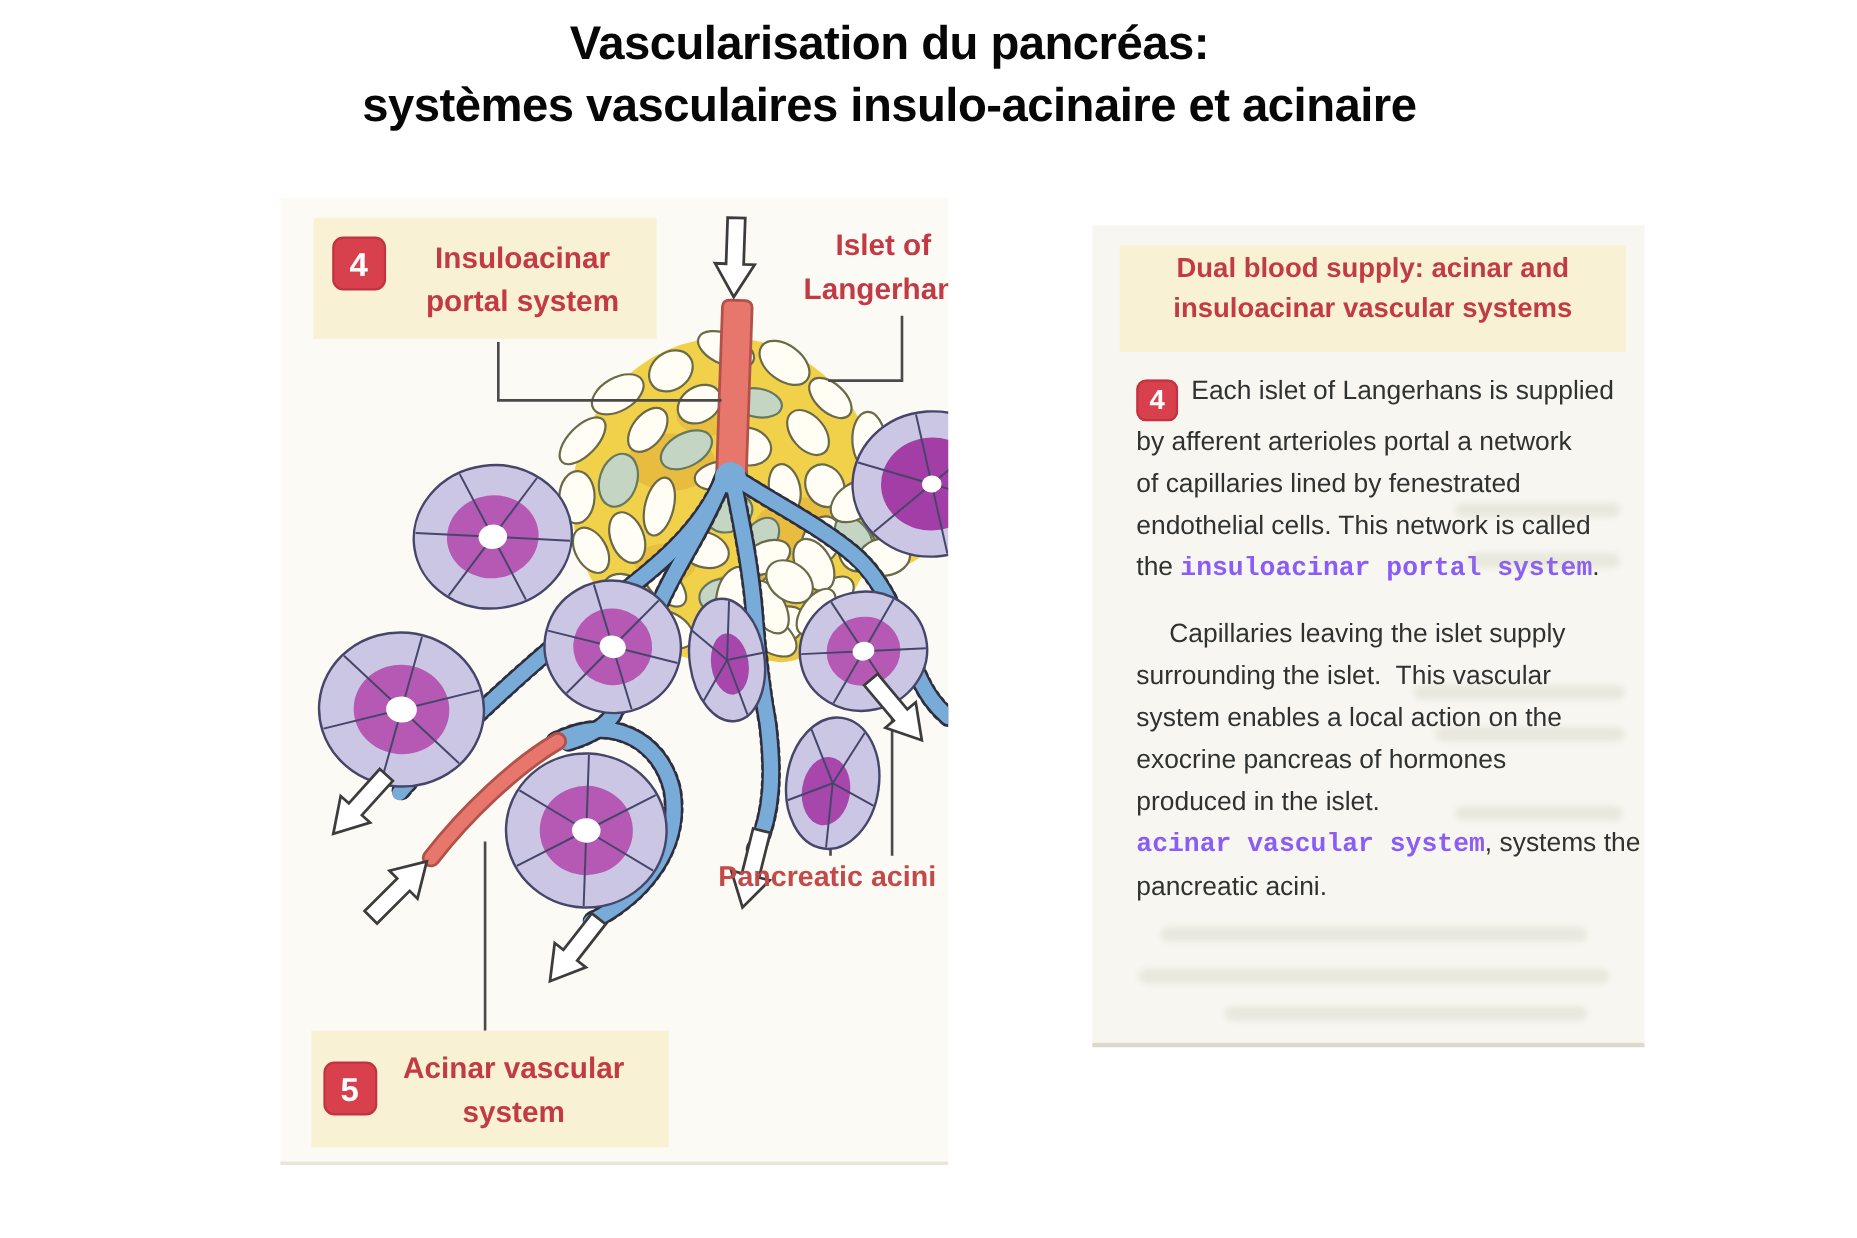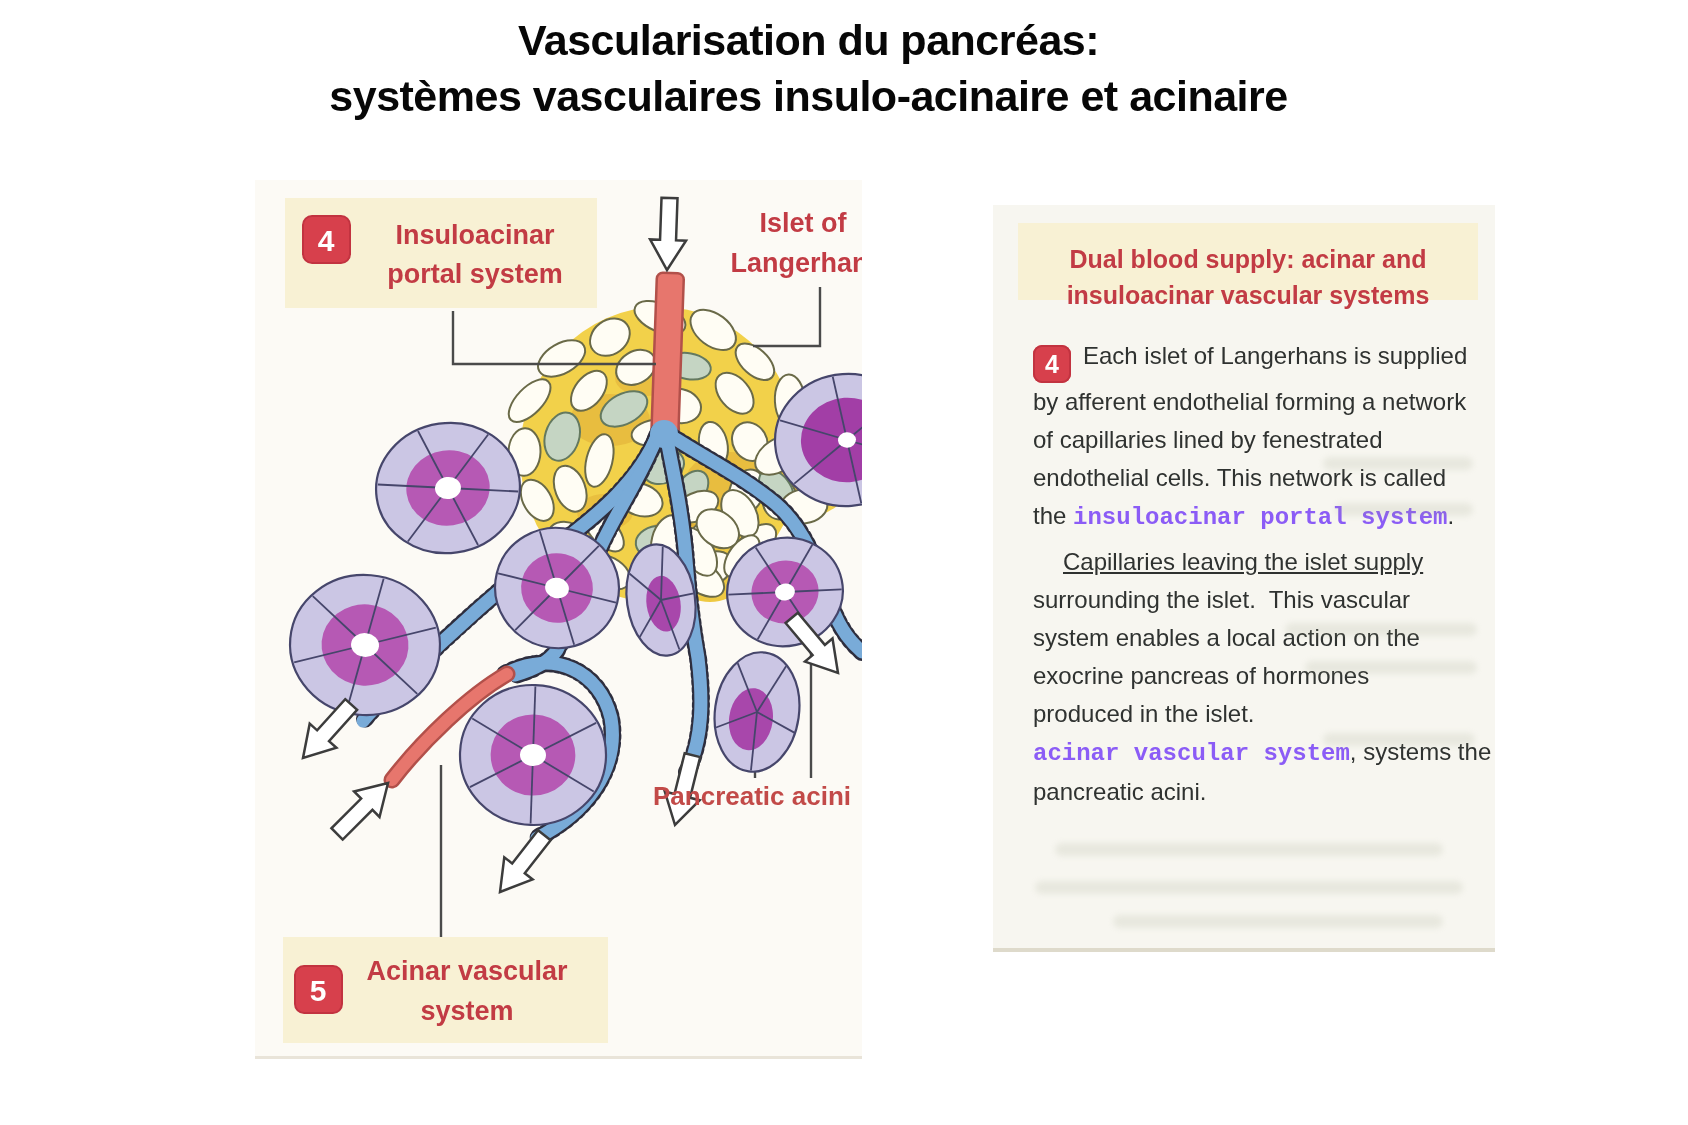--- a/index.html
+++ b/index.html
@@ -20,32 +20,32 @@
     position:absolute;left:255px;top:180px;width:607px;height:876px;
     background:#fcfaf5;border-bottom:3px solid #e9e4d9;
   }
   .scan svg{display:block;}
   
   .panel{
     position:absolute;left:993px;top:205px;width:502px;height:743px;
     background:#f7f6f0;border-bottom:4px solid #dedacb;
   }
   .panel-header{
-    position:absolute;left:25px;top:18px;width:460px;height:77px;
-    background:#f8f1d4;text-align:center;box-sizing:border-box;padding-top:18px;
+    position:absolute;left:25px;top:18px;width:460px;height:97px;
+    background:#f8f1d4;text-align:center;box-sizing:border-box;padding-top:3px;
   }
   .panel-header div{
     color:#c23b44;font-weight:bold;font-size:25px;line-height:36px;
   }
   .panel-body{
     position:absolute;left:40px;top:132px;width:445px;color:#2f3230;
   }
   .pline{font-size:24px;line-height:38px;white-space:pre;}
   .pline.indent{padding-left:30px;}
-  .gap{margin-top:6px;text-decoration:underline;}
+  .gap{margin-top:21px;}
   .red-inline{color:#8b5cf6;font-weight:bold;font-family:Liberation Mono, monospace;}
   .badge-inline{
     display:inline-block;width:38px;height:38px;border-radius:9px;margin-right:12px;
     background:#d7404c;color:#fff;font-weight:bold;font-size:25px;line-height:38px;
     text-align:center;vertical-align:-9px;box-shadow:inset 0 0 0 2px #c23340;
   }
   .ghost{
     position:absolute;height:13px;border-radius:7px;background:#9aa083;
     opacity:0.16;filter:blur(3px);pointer-events:none;
   }
@@ -277,21 +277,21 @@
 
 <div class="panel">
   <div class="panel-header">
     <div>Dual blood supply: acinar and</div>
     <div>insuloacinar vascular systems</div>
   </div>
 
   <div class="panel-body">
 
     <div class="pline"><span class="badge-inline">4</span><span>Each islet of Langerhans is supplied</span></div>
-    <div class="pline">by afferent endothelial forming a network</div>
+    <div class="pline">by afferent arterioles portal a network</div>
     <div class="pline">of capillaries lined by fenestrated</div>
     <div class="pline">endothelial cells. This network is called</div>
     <div class="pline"><span>the </span><span class="red-inline">insuloacinar portal system</span><span>.</span></div>
 
     <div class="pline indent gap">Capillaries leaving the islet supply</div>
     <div class="pline">surrounding the islet.  This vascular</div>
     <div class="pline">system enables a local action on the</div>
     <div class="pline">exocrine pancreas of hormones</div>
     <div class="pline">produced in the islet.</div>
 

